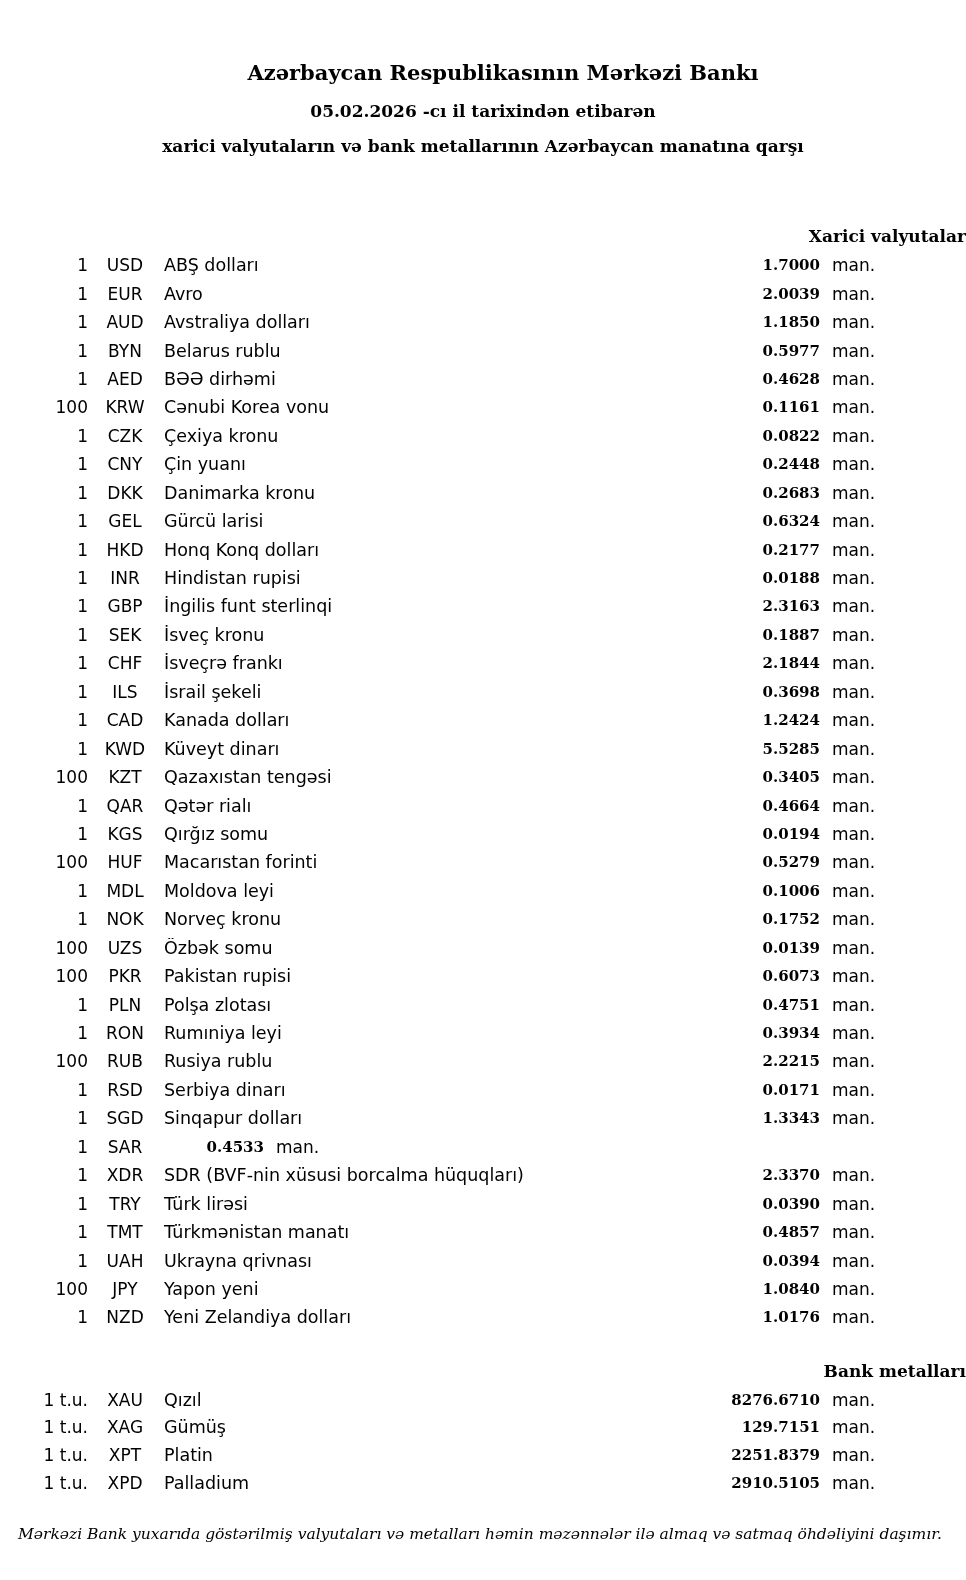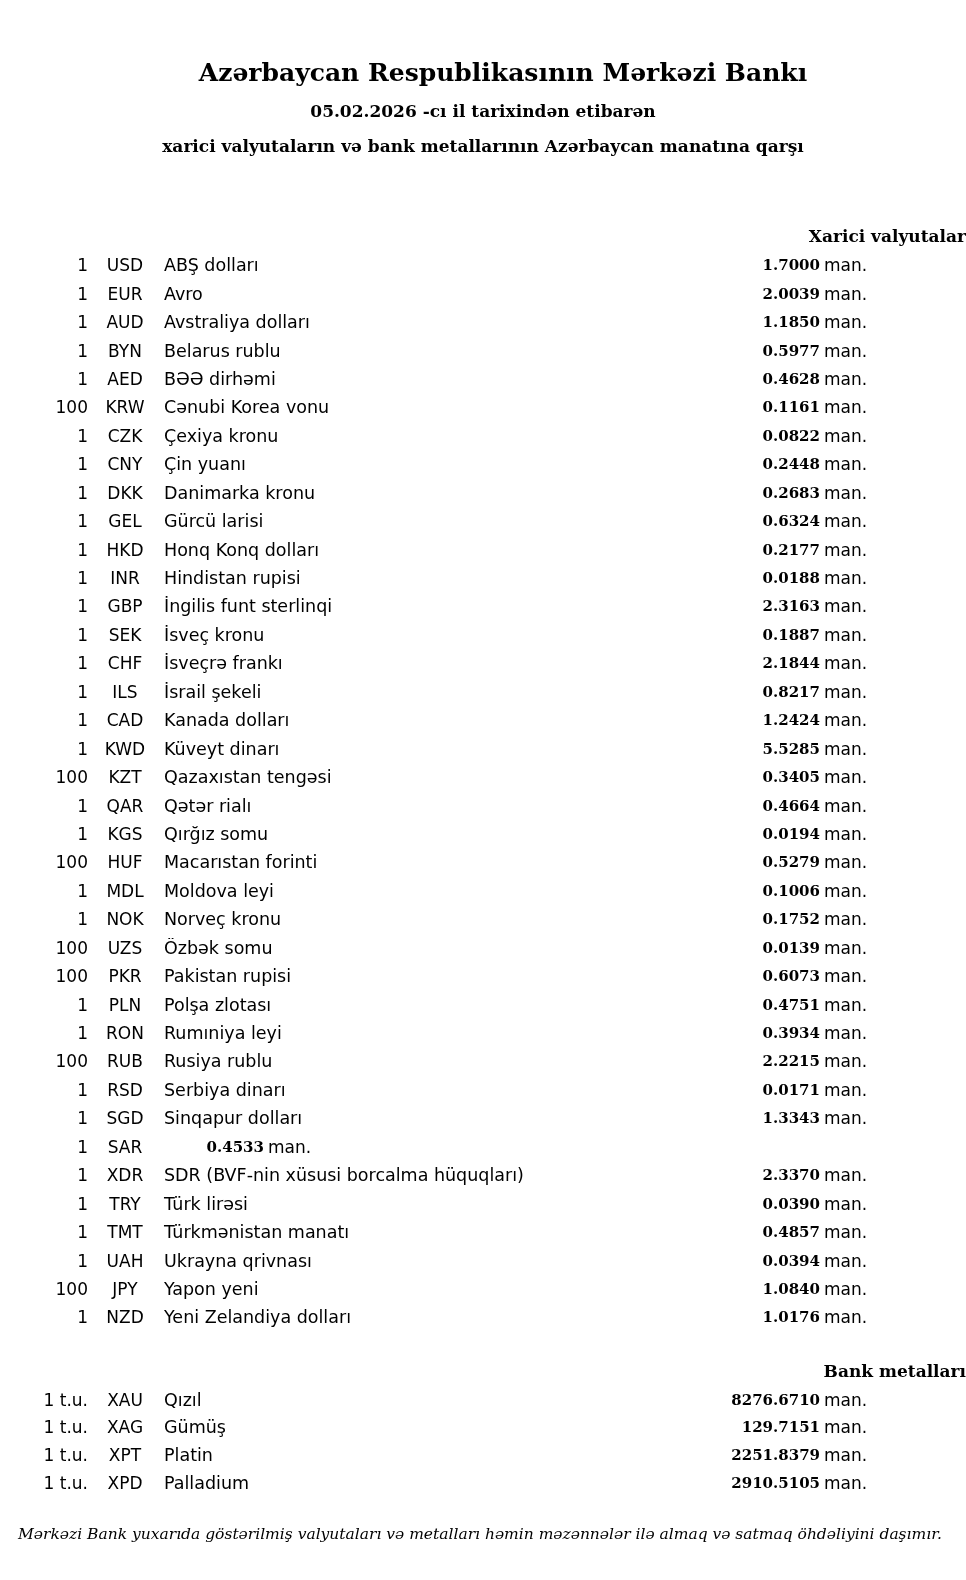--- a/index.html
+++ b/index.html
@@ -20,21 +20,21 @@
     height: 100%;
     box-sizing: border-box;
   }
   .header {
     text-align: center;
     font-family: "DejaVu Serif", "Liberation Serif", serif;
     font-weight: bold;
   }
   .title {
     padding-top: 60px;
-    font-size: 25px;
+    font-size: 21px;
     line-height: 26px;
     padding-left: 40px;
   }
   .date-line {
     margin-top: 14px;
     font-size: 17px;
     line-height: 22px;
   }
   .subtitle {
     margin-top: 13px;
@@ -87,21 +87,21 @@
   .cell-rate {
     width: 110px;
     text-align: right;
     font-family: "DejaVu Serif", "Liberation Serif", serif;
     font-weight: bold;
     font-size: 15px;
     flex: none;
   }
   .cell-unit {
     width: 66px;
-    padding-left: 4px;
+    padding-left: 12px;
     box-sizing: border-box;
     font-size: 17px;
     flex: none;
   }
   .footer {
     margin: 28px 18px 0 18px;
     text-align: left;
     font-family: "DejaVu Serif", "Liberation Serif", serif;
     font-style: italic;
     font-size: 15.5px;
@@ -238,21 +238,21 @@
     <span class="cell-code">CHF</span>
     <span class="cell-name">İsveçrə frankı</span>
     <span class="cell-rate">2.1844</span>
     <span class="cell-unit">man.</span>
   </div>
 
   <div class="rate-row">
     <span class="cell-qty">1</span>
     <span class="cell-code">ILS</span>
     <span class="cell-name">İsrail şekeli</span>
-    <span class="cell-rate">0.8217</span>
+    <span class="cell-rate">0.3698</span>
     <span class="cell-unit">man.</span>
   </div>
 
   <div class="rate-row">
     <span class="cell-qty">1</span>
     <span class="cell-code">CAD</span>
     <span class="cell-name">Kanada dolları</span>
     <span class="cell-rate">1.2424</span>
     <span class="cell-unit">man.</span>
   </div>

